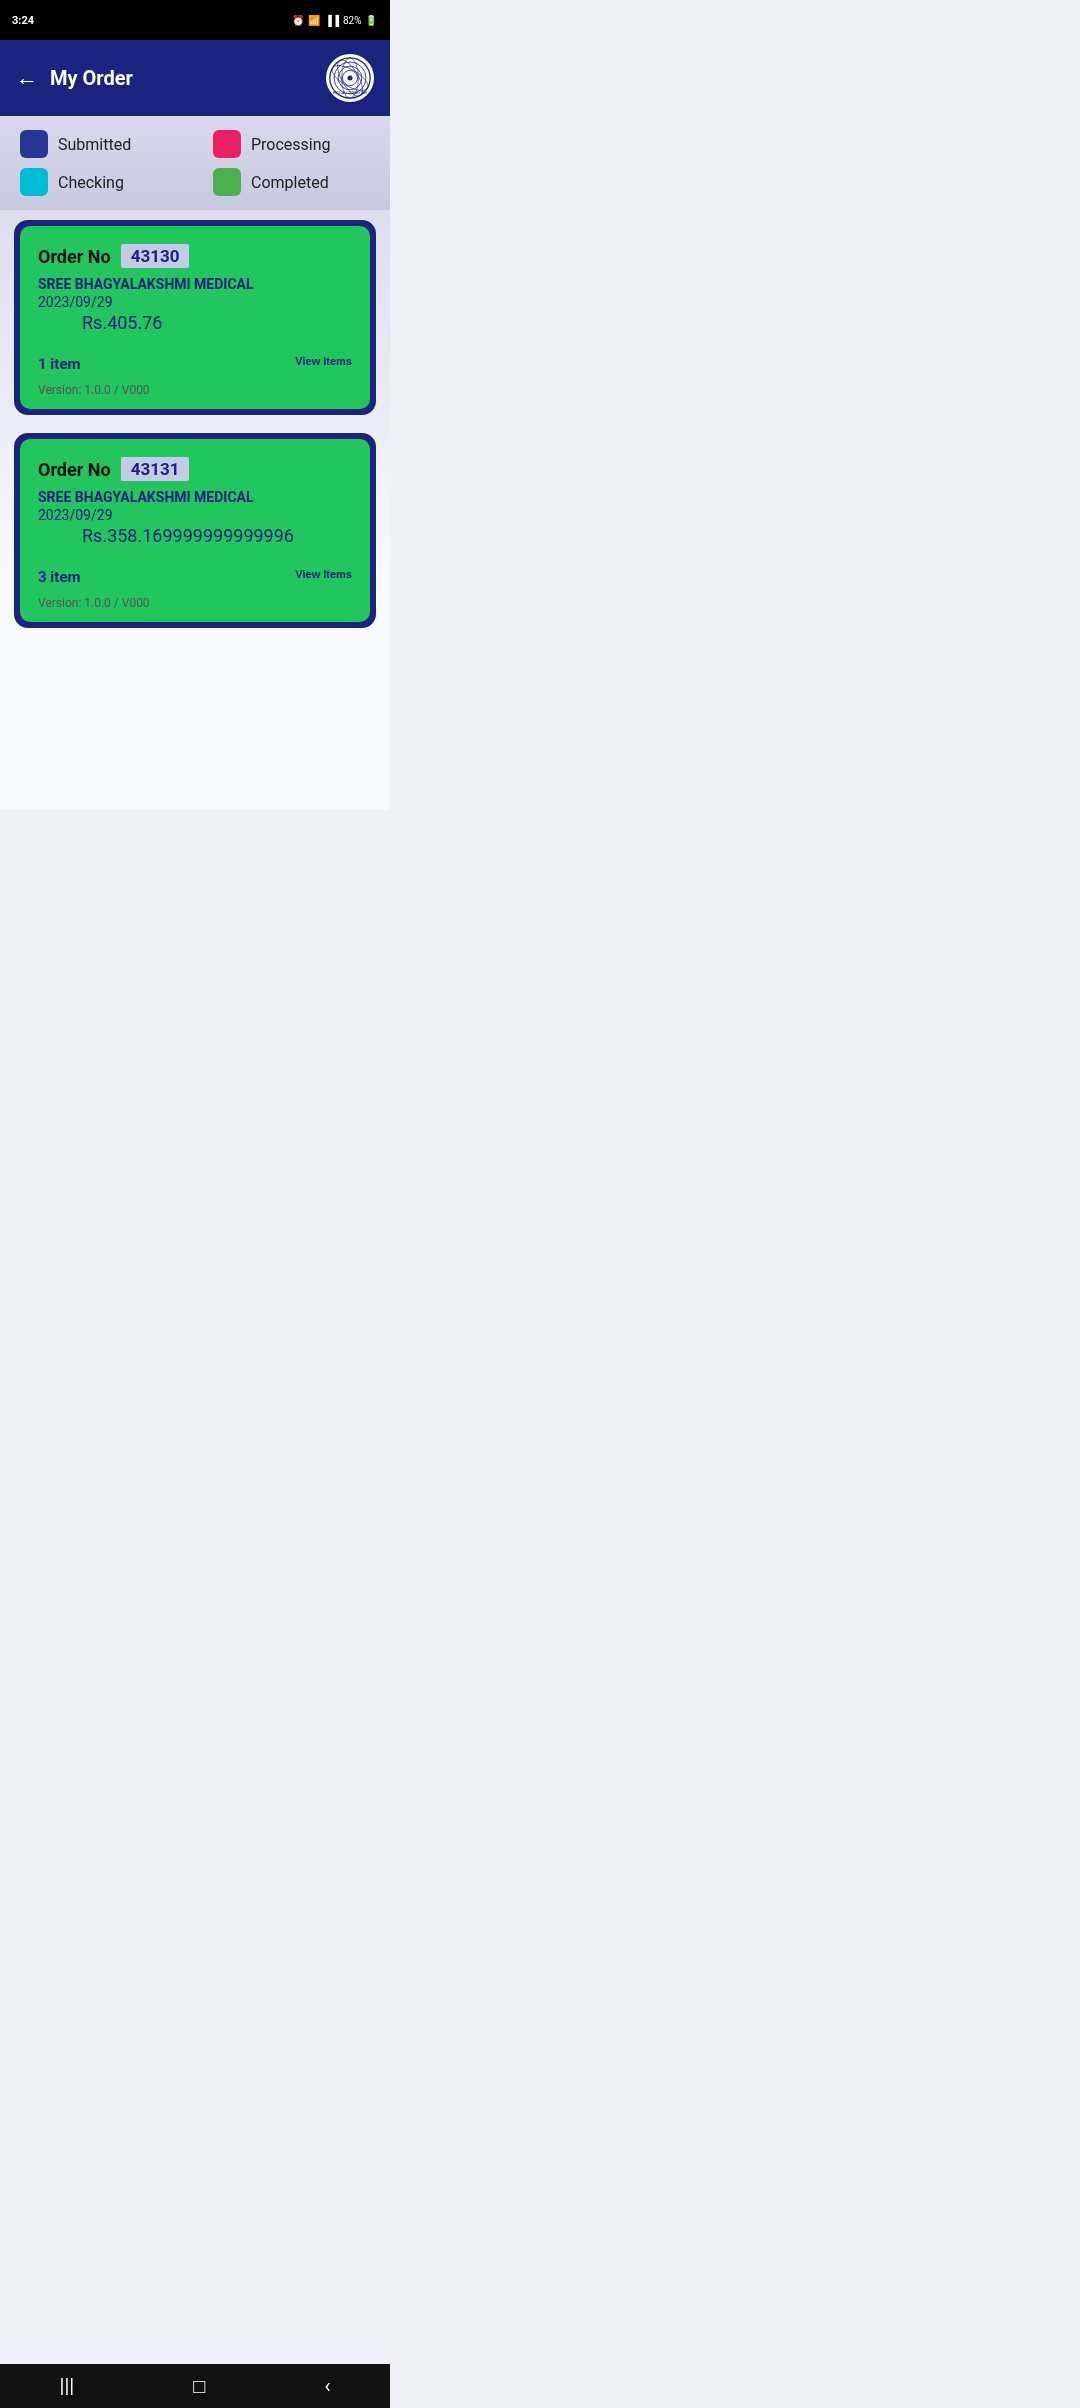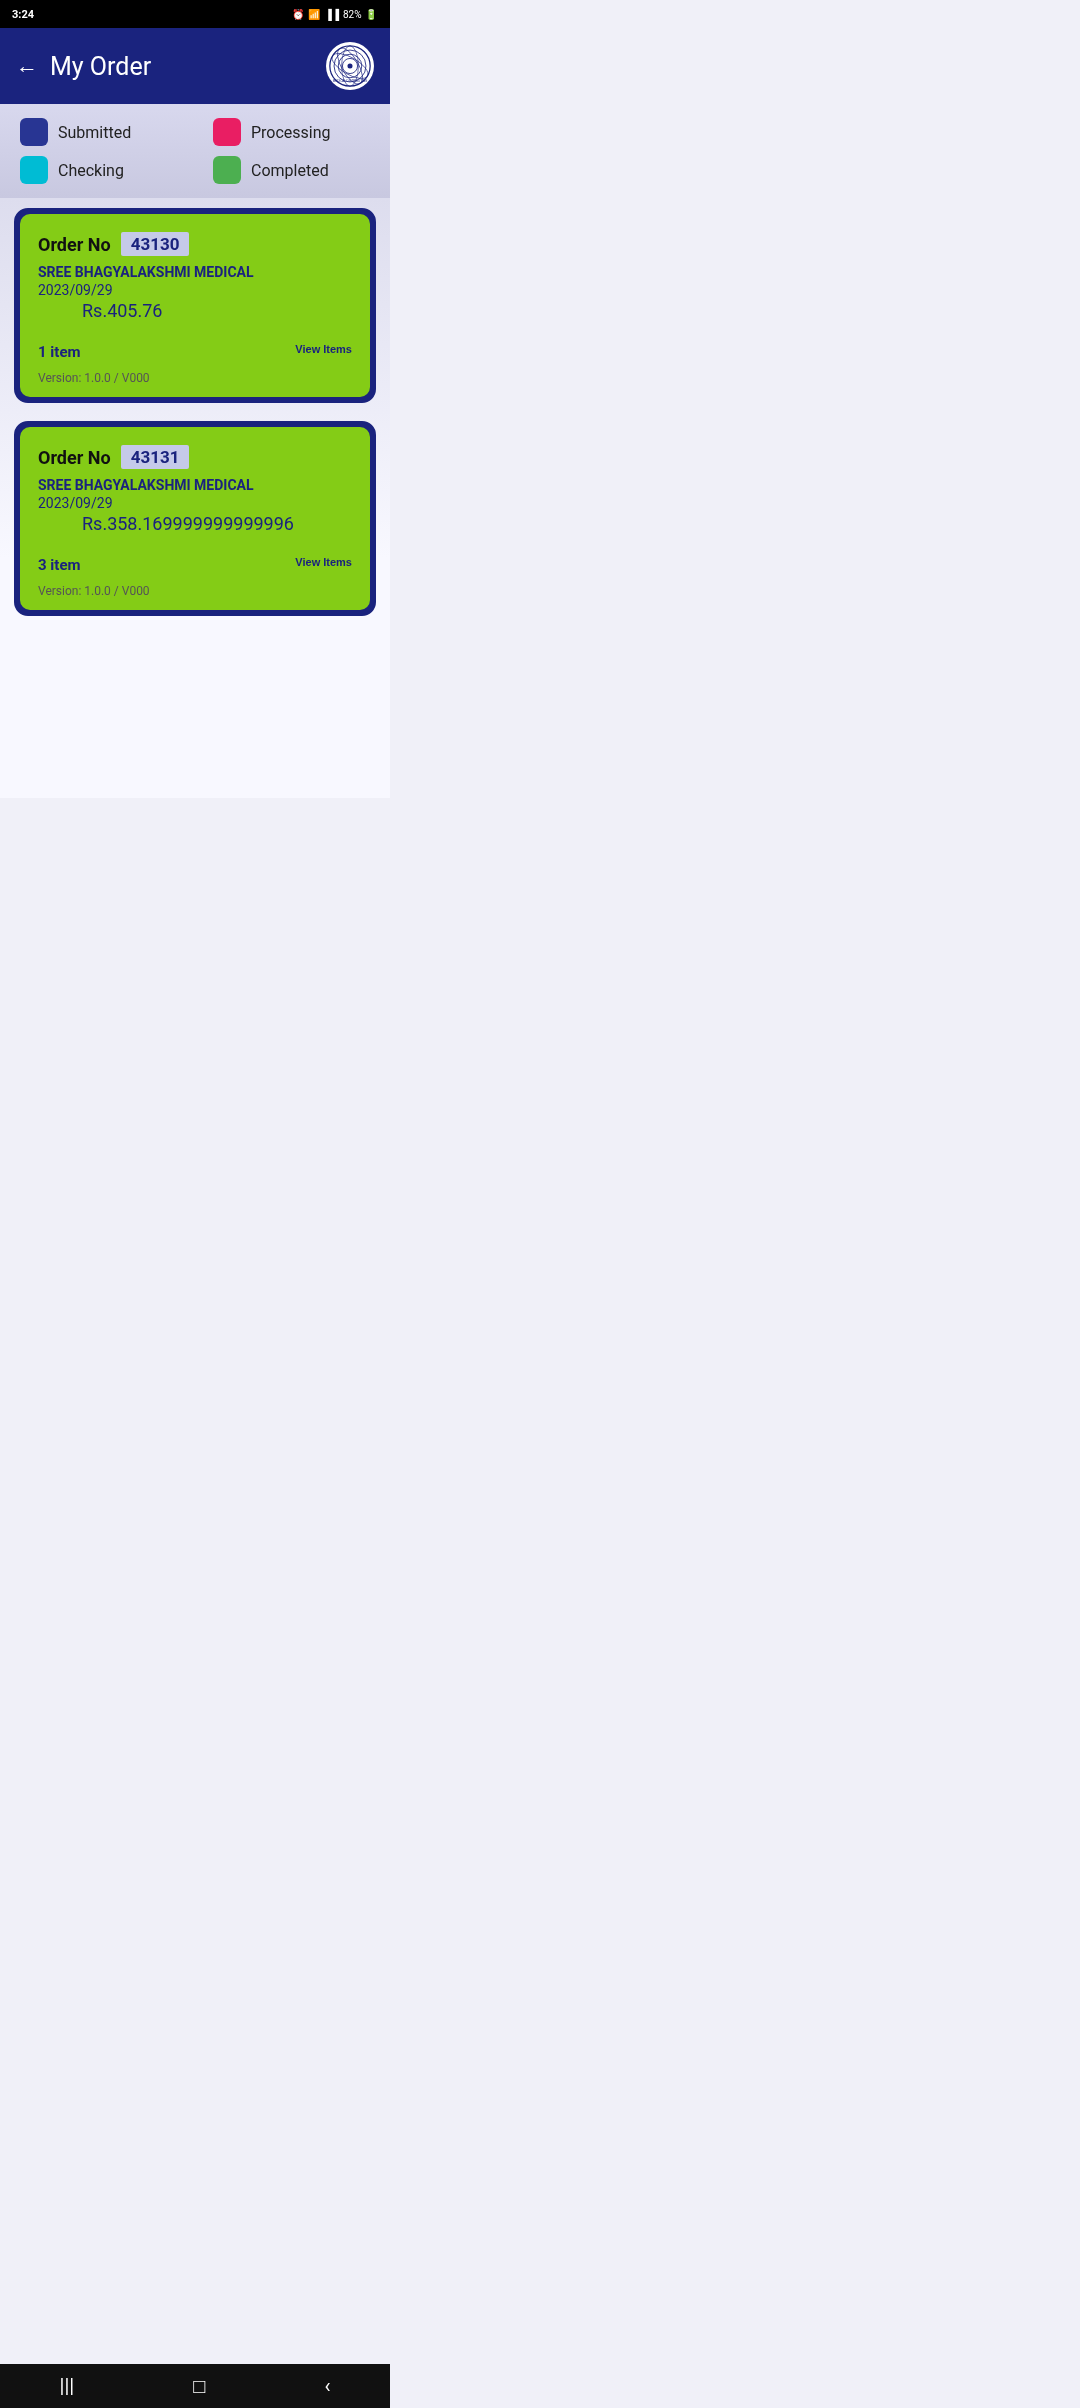--- a/index.html
+++ b/index.html
@@ -14,43 +14,43 @@
     }
 
     
     .status-bar {
       background: #000;
       color: #fff;
       display: flex;
       justify-content: space-between;
       align-items: center;
       padding: 4px 12px;
-      height: 28px;
+      height: 40px;
       font-size: 11px;
     }
     .status-left { font-weight: bold; }
     .status-right { display: flex; align-items: center; gap: 4px; font-size: 10px; }
 
     
     .header {
       background: #1a237e;
       display: flex;
       align-items: center;
       padding: 14px 16px;
       gap: 12px;
     }
     .back-arrow {
       color: #fff;
       font-size: 22px;
       cursor: pointer;
     }
     .header-title {
       color: #fff;
-      font-size: 25px;
-      font-weight: normal;
+      font-size: 20px;
+      font-weight: bold;
       flex: 1;
     }
     .logo-circle {
       width: 48px;
       height: 48px;
       border-radius: 50%;
       background: #fff;
       display: flex;
       align-items: center;
       justify-content: center;
@@ -91,21 +91,21 @@
 
     
     .order-card-wrapper {
       border: 2.5px solid #1a237e;
       border-radius: 14px;
       padding: 4px;
       margin-bottom: 18px;
       background: #1a237e;
     }
     .order-card {
-      background: #84cc16;
+      background: #22c55e;
       border-radius: 10px;
       padding: 18px 18px 12px 18px;
     }
     .order-number-row {
       display: flex;
       align-items: center;
       gap: 10px;
       margin-bottom: 8px;
     }
     .order-label {

